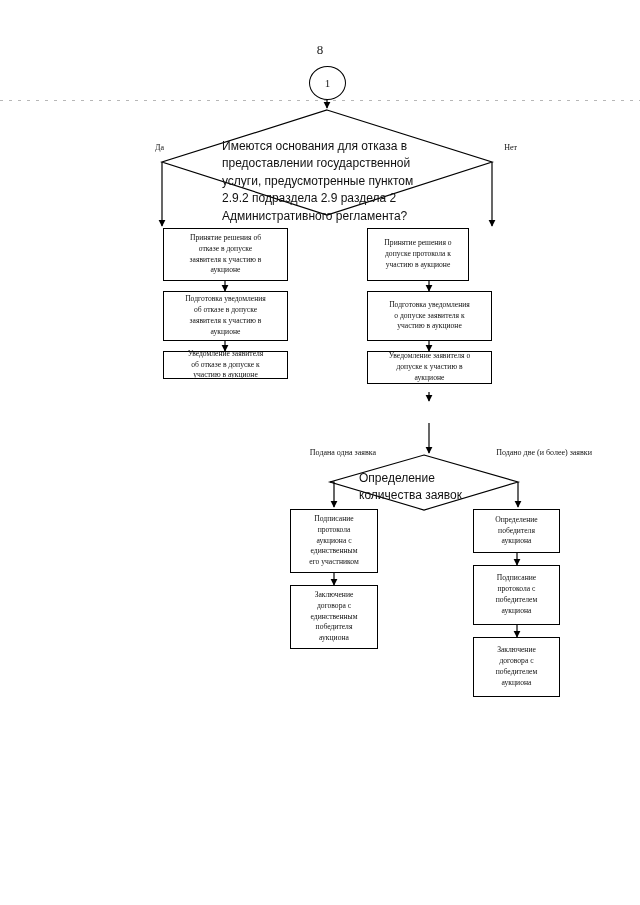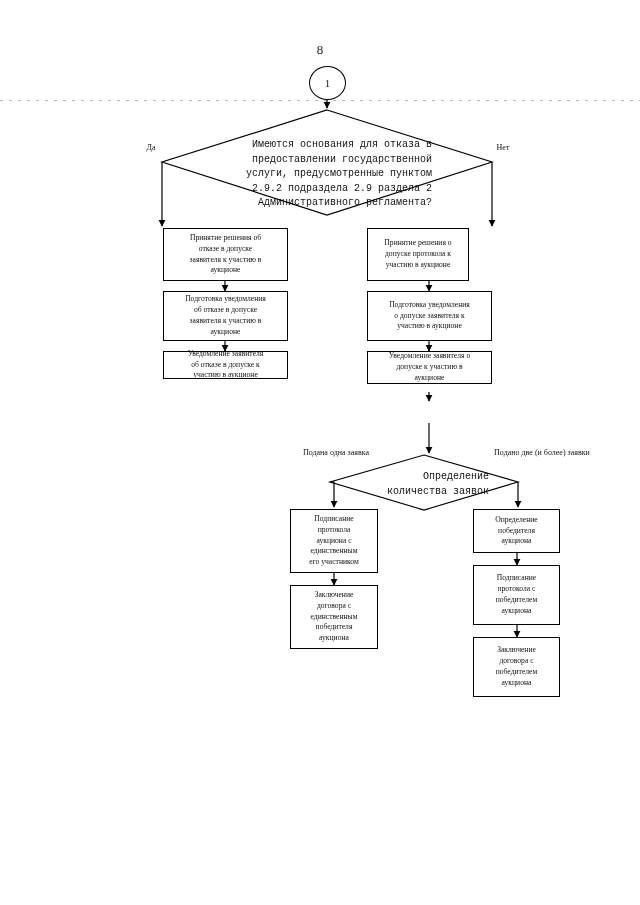--- a/index.html
+++ b/index.html
@@ -64,33 +64,33 @@
     background: #ffffff;
     display: flex;
     align-items: center;
     justify-content: center;
     font-size: 11px;
     font-family: "Liberation Serif", serif;
   }
   
   .diamond-label {
     position: absolute;
-    text-align: right;
-    font-family: Liberation Mono, monospace;
-    font-size: 10px;
+    text-align: left;
+    font-family: Liberation Sans, sans-serif;
+    font-size: 12px;
     line-height: 1.45;
     color: #111111;
     pointer-events: none;
   }
   .edge-label {
     position: absolute;
     font-family: "Liberation Serif", serif;
     font-size: 8px;
     line-height: 1.35;
-    text-align: center;
+    text-align: right;
     color: #111111;
   }
   svg.overlay {
     position: absolute;
     left: 0;
     top: 0;
     width: 640px;
     height: 905px;
     pointer-events: none;
   }

